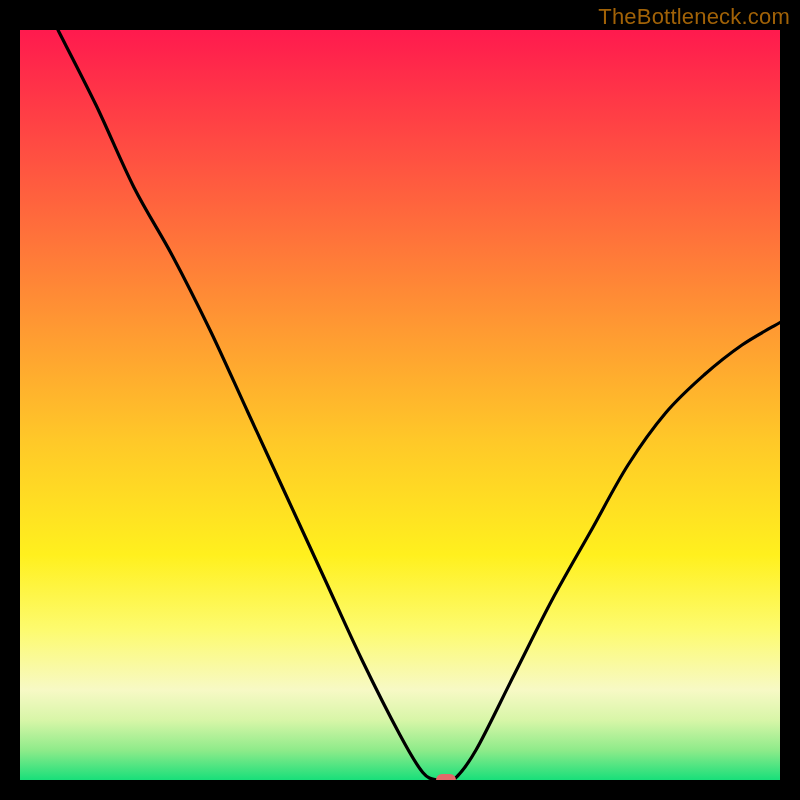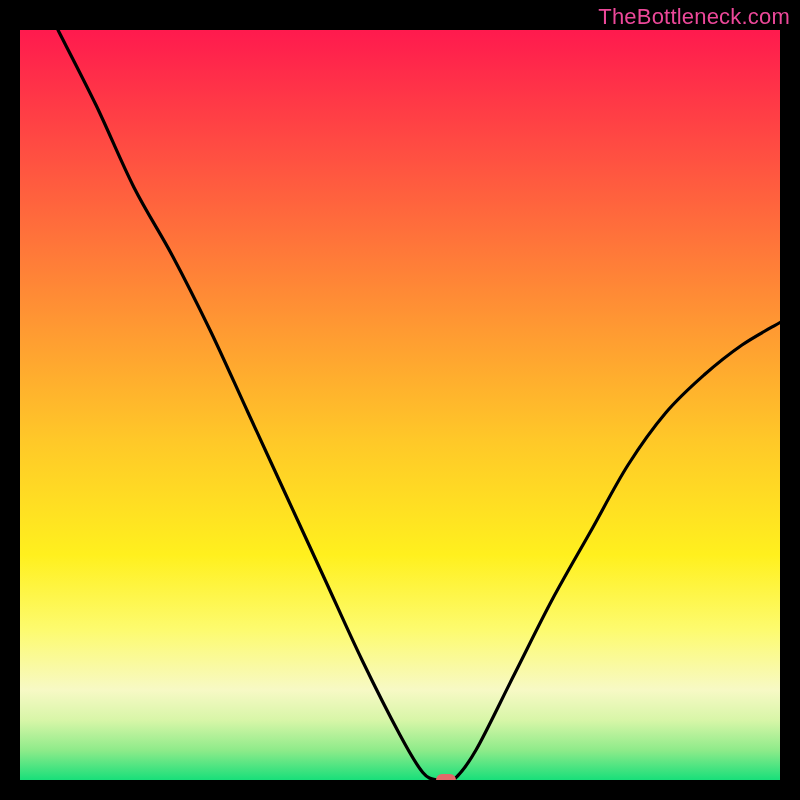--- a/index.html
+++ b/index.html
@@ -14,21 +14,21 @@
   .frame {
     position: relative;
     width: 800px;
     height: 800px;
     background: #000;
   }
   .watermark {
     position: absolute;
     top: 4px;
     right: 10px;
-    color: #ec4899;
+    color: #a16207;
     font-size: 22px;
     font-weight: 500;
     letter-spacing: 0.2px;
     user-select: none;
   }
   .plot-area {
     position: absolute;
     left: 20px;
     top: 30px;
     width: 760px;

